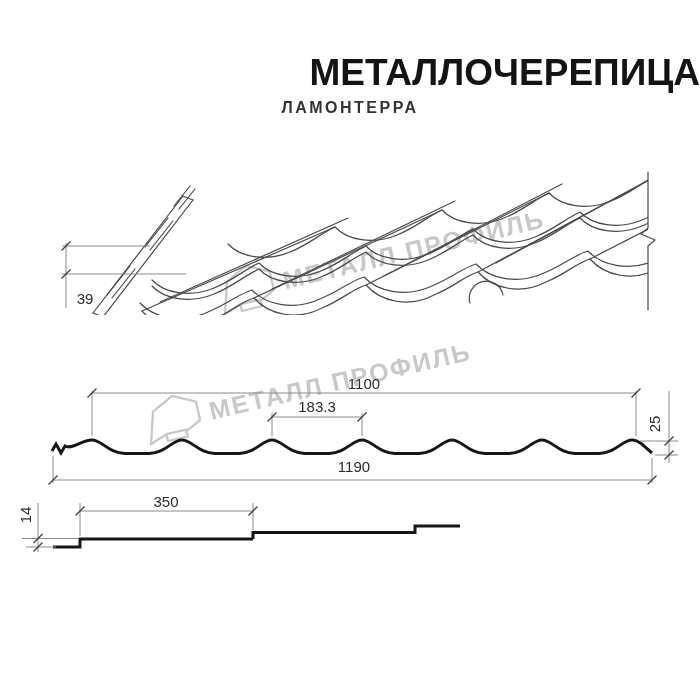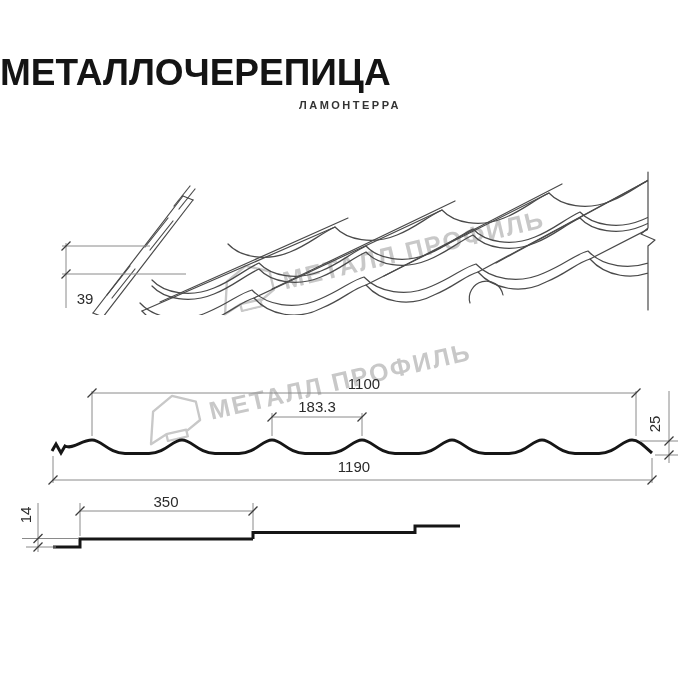--- a/index.html
+++ b/index.html
@@ -1,26 +1,26 @@
 <!DOCTYPE html>
 <html><head>
 <meta charset="utf-8">
 <style>
   html,body{margin:0;padding:0;background:#ffffff;}
   .sheet{
     position:relative;width:700px;height:700px;background:#ffffff;overflow:hidden;
     font-family:"Liberation Sans",sans-serif;
   }
   .title{
-    position:absolute;top:52px;left:0;width:700px;text-align:left;
+    position:absolute;top:52px;left:0;width:700px;text-align:right;
     font-size:37px;font-weight:800;letter-spacing:0px;color:#141414;margin:0;
   }
   .subtitle{
     position:absolute;top:99px;left:0;width:700px;text-align:center;
-    font-size:11px;font-weight:600;letter-spacing:2.5px;color:#333333;margin:0;
+    font-size:16px;font-weight:600;letter-spacing:2.5px;color:#333333;margin:0;
   }
   .watermark{
     position:absolute;display:flex;align-items:flex-end;gap:8px;
     color:#c8c8c8;z-index:1;pointer-events:none;
   }
   .watermark .wm-text{
     font-size:25px;font-weight:700;letter-spacing:2px;white-space:nowrap;
     margin-bottom:6px;
   }
   .wm-1{left:222px;top:266px;transform:rotate(-13.5deg);transform-origin:20px 40px;}

